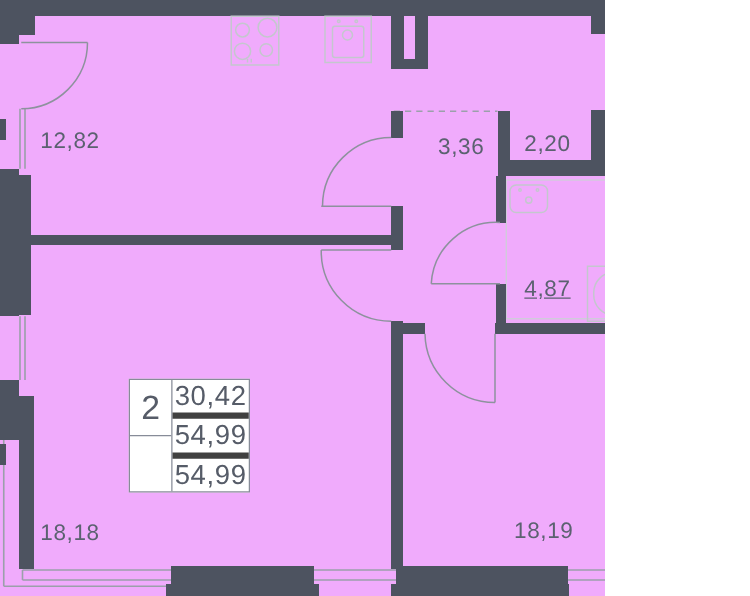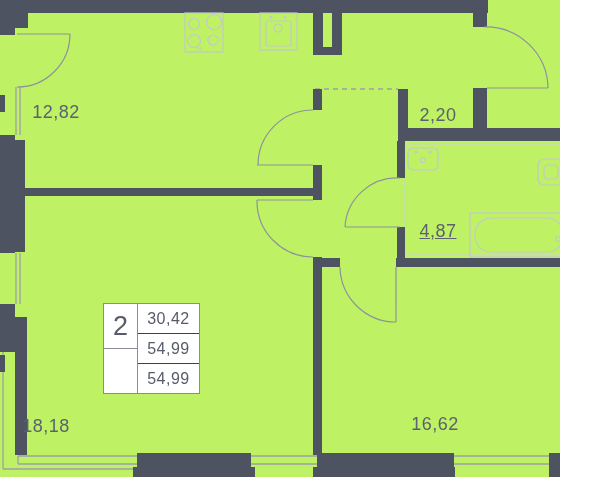--- a/index.html
+++ b/index.html
@@ -1,34 +1,34 @@
 <!DOCTYPE html>
 <html><head>
 <meta charset="utf-8">
 <style>
   html,body{margin:0;padding:0;background:#ffffff;}
   .plan{
-    position:relative;width:560px;height:477px;background:#bef264;overflow:hidden;
+    position:relative;width:484px;height:477px;background:#f0abfc;overflow:hidden;
     font-family:"Liberation Sans","DejaVu Sans",sans-serif;
   }
   .plan svg{position:absolute;left:0;top:0;}
   .room-label{
     position:absolute;width:90px;height:20px;line-height:20px;text-align:center;
     font-size:18px;font-weight:300;letter-spacing:.5px;color:#5b6170;
   }
   .info-box{
     position:absolute;left:103px;top:303px;width:95px;height:89px;
     border:1px solid #878c98;display:flex;background:#ffffff;color:#565c68;
   }
   .ib-left{width:33px;border-right:1px solid #878c98;display:flex;flex-direction:column;}
   .ib-rooms{height:44px;border-bottom:1px solid #878c98;display:flex;align-items:center;justify-content:center;font-size:27px;font-weight:300;}
   .ib-empty{flex:1;}
   .ib-right{flex:1;display:flex;flex-direction:column;}
-  .ib-val{flex:1;display:flex;align-items:center;justify-content:center;font-size:16px;font-weight:300;letter-spacing:.5px;}
-  .ib-val + .ib-val{border-top:1px solid #404040;}
+  .ib-val{flex:1;display:flex;align-items:center;justify-content:center;font-size:22px;font-weight:300;letter-spacing:.5px;}
+  .ib-val + .ib-val{border-top:5px solid #404040;}
 </style>
 </head>
 <body>
 
 <div class="plan">
 
   <svg width="600" height="477" viewBox="0 0 600 477">
 
     <rect x="405" y="144" width="180" height="111" fill="none" stroke="#ccd0d6" stroke-width="1"></rect>
 
@@ -118,24 +118,25 @@
         <rect x="470" y="213" width="108" height="44"></rect>
         <rect x="475" y="218" width="88" height="34" rx="16"></rect>
         <circle cx="558" cy="239" r="2.5"></circle>
         <circle cx="570" cy="235" r="4"></circle>
         <path d="M570,239 v8 M565,230 h10"></path>
       </g>
     </g>
   </svg>
 
   <div class="room-label" style="left:11px;top:102px;">12,82</div>
+  <div class="room-label" style="left:324px;top:107px;">3,36</div>
   <div class="room-label" style="left:393px;top:105px;">2,20</div>
   <div class="room-label" style="left:393px;top:221px;text-decoration:underline;">4,87</div>
-  <div class="room-label" style="left:1px;top:416px;">18,18</div>
-  <div class="room-label" style="left:390px;top:414px;">16,62</div>
+  <div class="room-label" style="left:11px;top:416px;">18,18</div>
+  <div class="room-label" style="left:390px;top:414px;">18,19</div>
 
   <div class="info-box">
     <div class="ib-left">
       <div class="ib-rooms">2</div>
       <div class="ib-empty"></div>
     </div>
     <div class="ib-right">
       <div class="ib-val">30,42</div>
       <div class="ib-val">54,99</div>
       <div class="ib-val">54,99</div>

